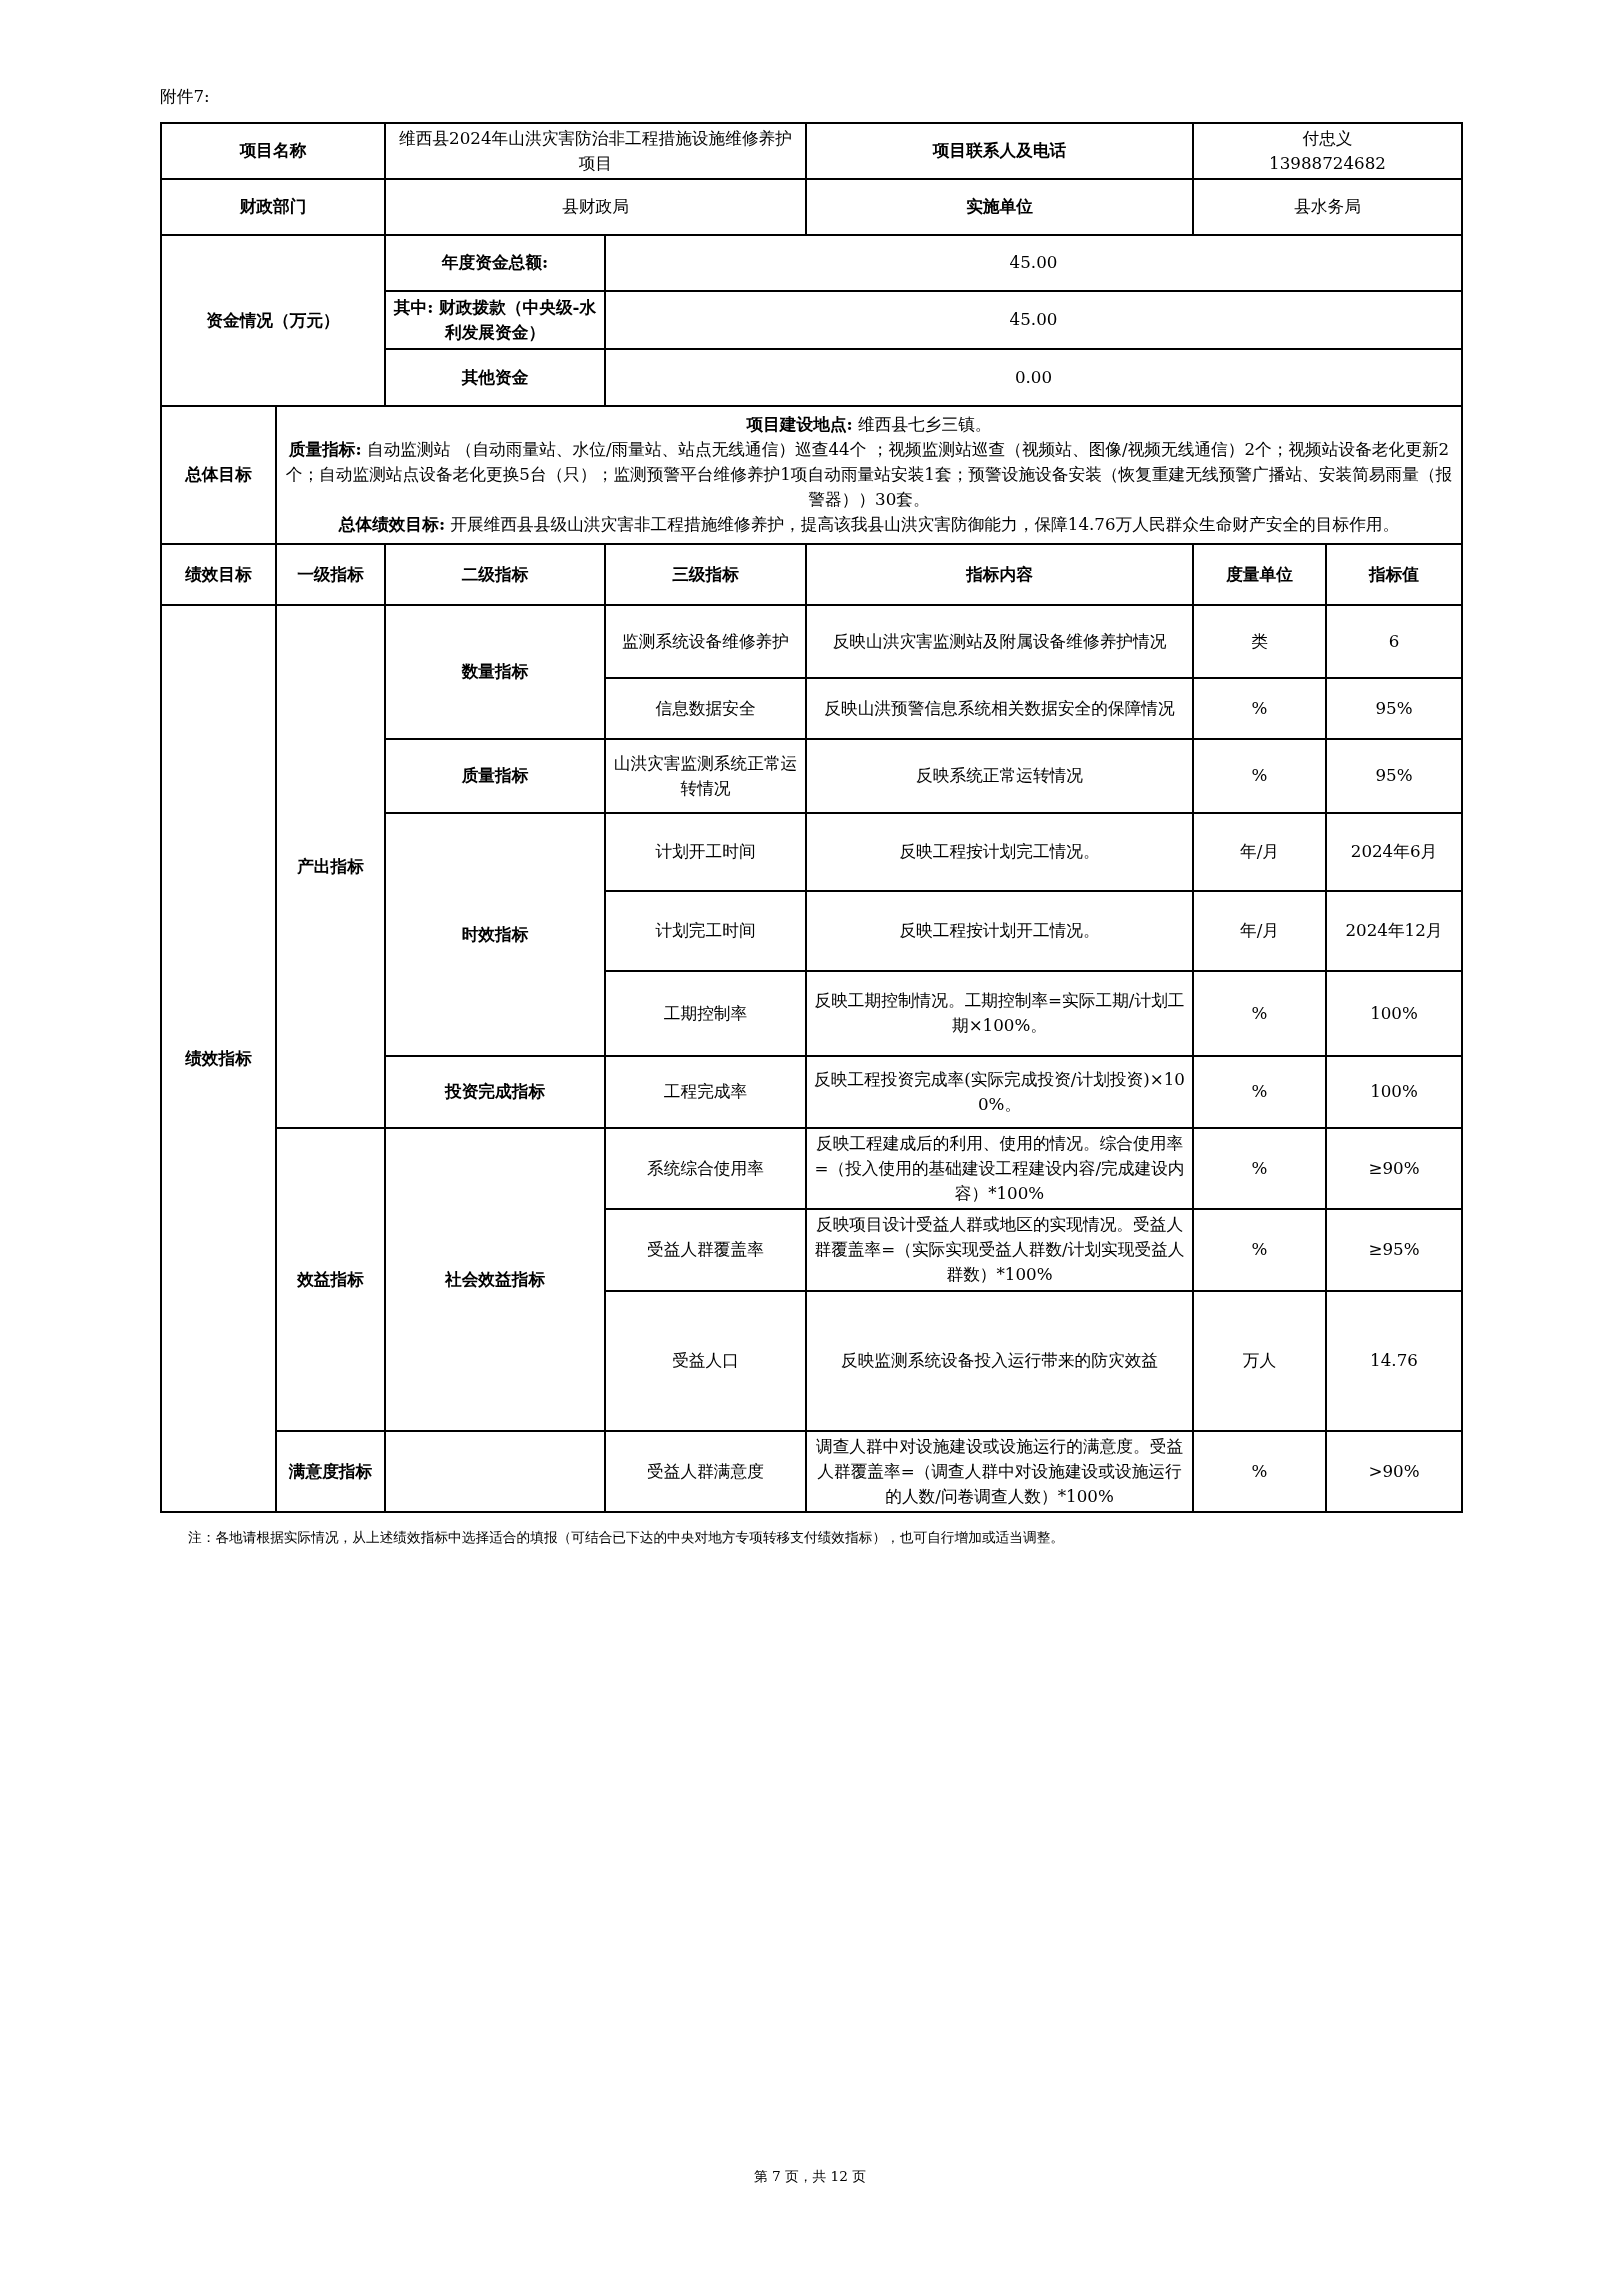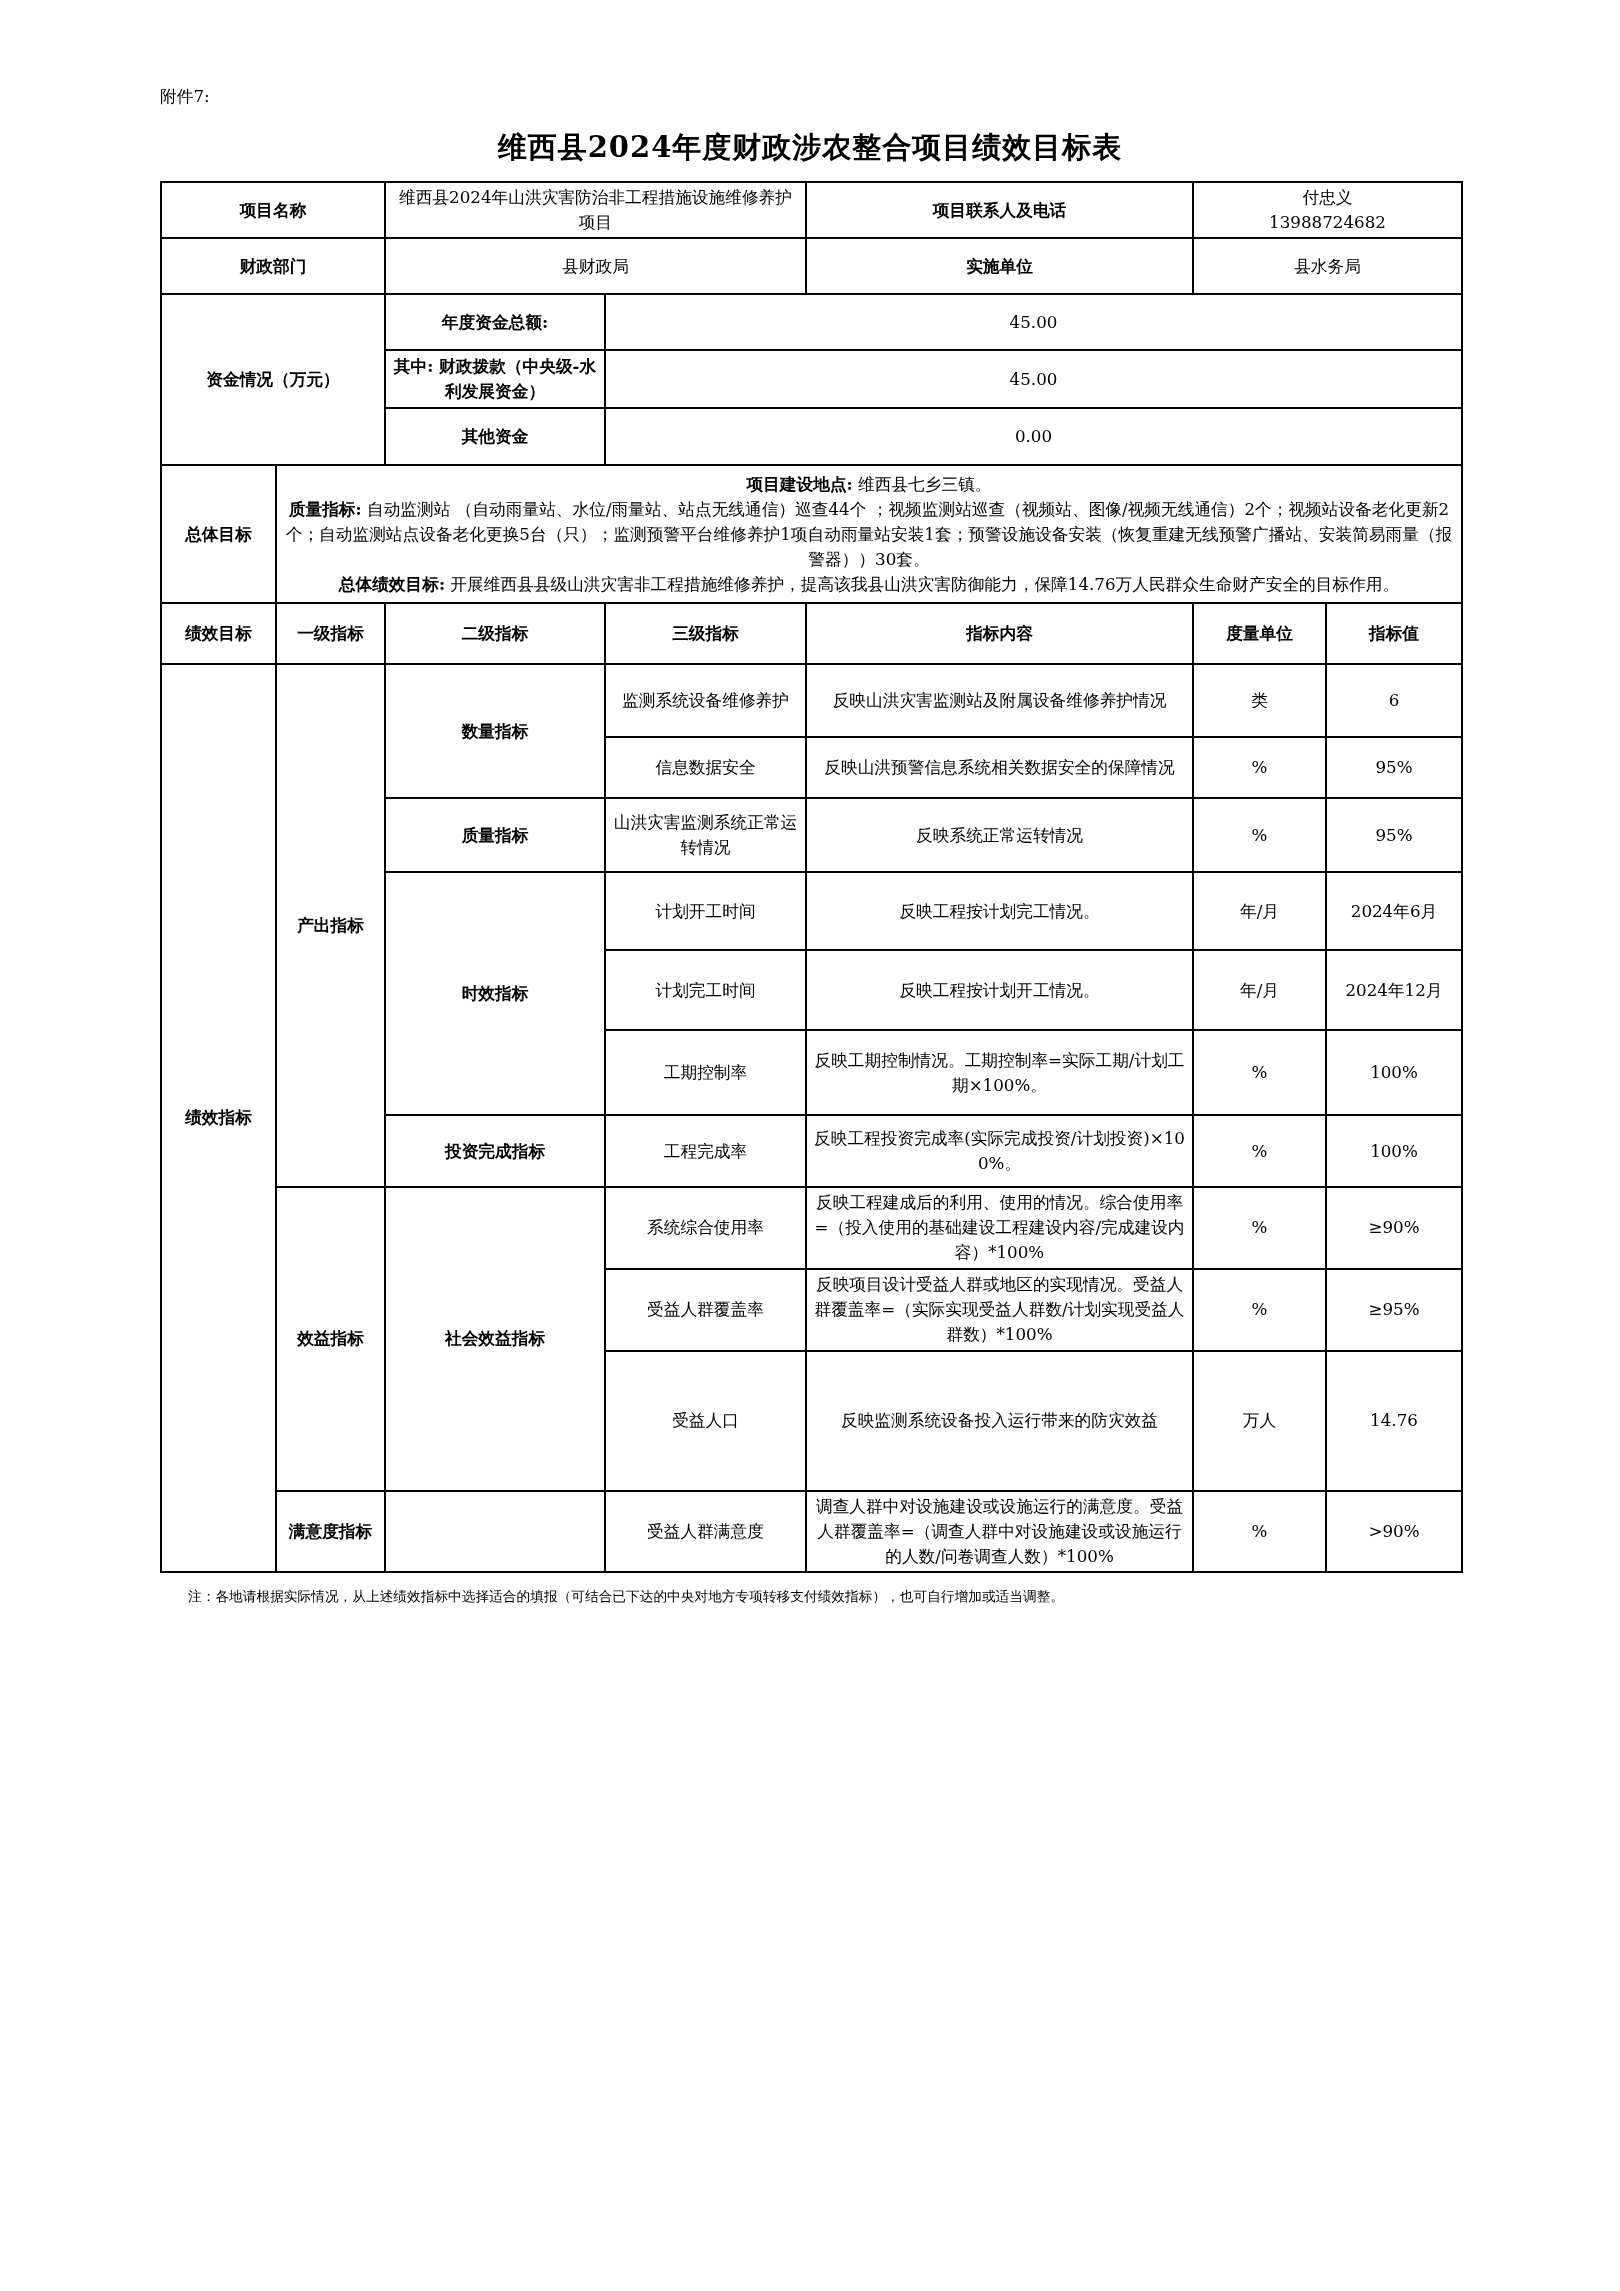--- a/index.html
+++ b/index.html
@@ -37,21 +37,20 @@
   }
 </style>
 </head>
 <body>
 
 <div class="page">
   <div class="content">
 
     <div class="attachment">附件7:</div>
 
-    <h1 class="doc-title">维西县2024年度财政涉农整合项目绩效目标表</h1>
 
     <table class="main">
       <colgroup>
         <col style="width:115px">
           <col style="width:109px">
           <col style="width:220px">
         <col style="width:201px">
           <col style="width:387px">
           <col style="width:133px">
           <col style="width:136px">
@@ -193,14 +192,15 @@
           <td class="small">调查人群中对设施建设或设施运行的满意度。受益人群覆盖率=（调查人群中对设施建设或设施运行的人数/问卷调查人数）*100%</td>
           <td class="small">%</td>
           <td class="small">&gt;90%</td>
         </tr>
       </tbody>
     </table>
 
     <div class="footnote">注：各地请根据实际情况，从上述绩效指标中选择适合的填报（可结合已下达的中央对地方专项转移支付绩效指标），也可自行增加或适当调整。</div>
   </div>
 
+  <div class="page-footer">第 7 页，共 12 页</div>
 </div>
 
 
 </body></html>

